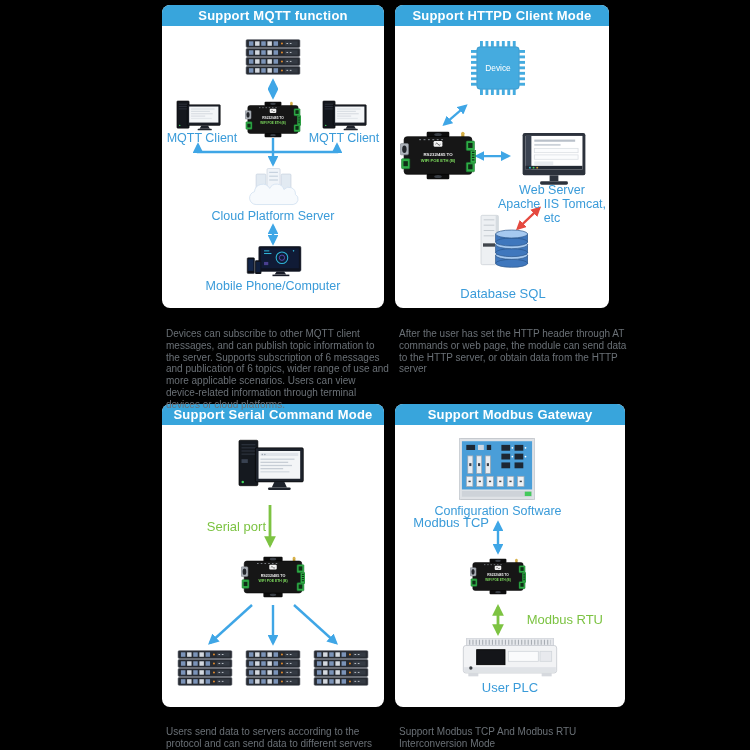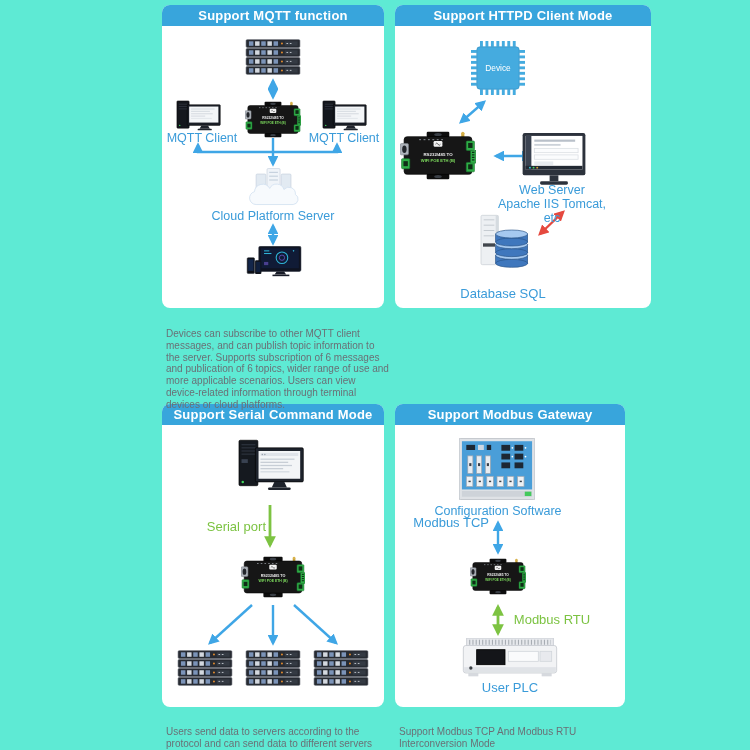--- a/index.html
+++ b/index.html
@@ -1,16 +1,16 @@
 <!DOCTYPE html>
 <html><head>
 <meta charset="utf-8">
 <style>
   html,body{margin:0;padding:0}
-  .cv{position:relative;width:750px;height:750px;background:#5eead4;font-family:"Liberation Sans",sans-serif;overflow:hidden}
+  .cv{position:relative;width:750px;height:750px;background:#000000;font-family:"Liberation Sans",sans-serif;overflow:hidden}
   .panel{position:absolute;background:#fff;border-radius:8px}
   .panel-hd{position:absolute;left:0;right:0;top:0;height:21px;background:#38a5dc;border-radius:8px 8px 0 0;color:#fff;font-size:13px;font-weight:bold;display:flex;align-items:center;justify-content:center;letter-spacing:.2px}
   .abs{position:absolute}
   .ov{position:absolute;left:0;top:0;width:100%;height:100%;pointer-events:none}
   .sb{stroke:#3fa6e6;stroke-width:2.4;fill:none}
   .sg{stroke:#7dc342;stroke-width:2.8;fill:none}
   .sr{stroke:#e5493f;stroke-width:2.4;fill:none}
   .lb{position:absolute;color:#3a9bd9;font-size:12.5px;text-align:center;line-height:14px}
   .lb13{font-size:13px}
   .lg{position:absolute;color:#7cc342;font-size:13px;text-align:right}
@@ -194,23 +194,24 @@
         <rect x="38" y="13" width="14" height="2" fill="#2fb3d6"></rect>
         <rect x="38" y="30" width="8" height="6" fill="#4a3f8f"></rect>
       <circle cx="94" cy="9" r="1.5" fill="#2fb3d6"></circle>
       <polygon points="62,48 76,48 80,54 58,54" fill="#171b27"></polygon>
         <rect x="54" y="54" width="32" height="3" fill="#171b27"></rect>
       <rect x="6" y="22" width="14" height="30" rx="2" fill="#0c0f16" stroke="#232832"></rect>
         <rect x="8" y="25" width="10" height="22" fill="#13264a"></rect>
       <rect x="21" y="27" width="12" height="26" rx="2" fill="#10141d"></rect>
         <rect x="23" y="30" width="8" height="19" fill="#0f1f3d"></rect>
     </svg>
+    <div class="lb" style="left:26px;top:274px;width:170px">Mobile Phone/Computer</div>
   </section>
 
-  <section class="panel" style="left:395px;top:5px;width:256px;height:303px">
+  <section class="panel" style="left:395px;top:5px;width:214px;height:303px">
     <header class="panel-hd">
         <span>Support HTTPD Client Mode</span>
       </header>
 
     <svg class="ov" viewBox="0 0 230 303">
       <line class="sb" x1="76" y1="97" x2="53" y2="117" marker-start="url(#mb)" marker-end="url(#mb)"></line>
       <line class="sb" x1="88" y1="151" x2="122" y2="151" marker-start="url(#mb)" marker-end="url(#mb)"></line>
       <line class="sr" x1="155" y1="207" x2="132" y2="229" marker-start="url(#mr)" marker-end="url(#mr)"></line>
     </svg>
 
@@ -636,34 +637,35 @@
           <rect x="114" y="37" width="4" height="2" fill="#0f2d16"></rect>
           <rect x="114" y="41" width="4" height="2" fill="#0f2d16"></rect>
           <rect x="114" y="45" width="4" height="2" fill="#0f2d16"></rect>
     <rect x="53" y="16" width="14" height="9" rx="2" fill="#f2f2f2"></rect>
           <path d="M56,21 q2,-3.5 4,0 q2,3.5 4,0" stroke="#111" stroke-width="1" fill="none"></path>
     <text x="60" y="39" text-anchor="middle" font-size="7" font-weight="bold" fill="#ececec" font-family="Liberation Sans, sans-serif">RS232/485 TO</text>
     <text x="60" y="49" text-anchor="middle" font-size="6.5" font-weight="bold" fill="#7ede5e" font-family="Liberation Sans, sans-serif">WIFI POE ETH (B)</text>
   </svg>
 </div>
 
-    <div class="lg" style="left:112px;top:208px;width:90px;text-align:center">Modbus RTU</div>
+    <div class="lg" style="left:118px;top:208px;width:90px;text-align:right">Modbus RTU</div>
 
     <svg class="abs" style="left:65px;top:234px" width="100" height="40" viewBox="0 0 120 48">
       <rect x="8" y="0" width="104" height="10" fill="#e6e8ec" stroke="#c6cad0"></rect>
       <line x1="11" y1="5" x2="109" y2="5" stroke="#a7acb3" stroke-width="6" stroke-dasharray="1.3 2.6"></line>
       <rect x="4" y="9" width="112" height="33" rx="3" fill="#f2f3f5" stroke="#c6cad0"></rect>
       <rect x="5" y="35" width="110" height="6" fill="#e0e3e7"></rect>
       <rect x="20" y="14" width="34" height="18" fill="#141519" stroke="#000"></rect>
       <rect x="58" y="16" width="36" height="12" fill="#fafbfc" stroke="#d2d6db"></rect>
       <rect x="96" y="16" width="14" height="12" fill="#e8eaee" stroke="#d2d6db"></rect>
       <circle cx="13" cy="36" r="2" fill="#3a3f45"></circle>
       <rect x="10" y="42" width="12" height="4" fill="#d6d9de"></rect>
         <rect x="98" y="42" width="12" height="4" fill="#d6d9de"></rect>
     </svg>
     <div class="lb lb13" style="left:63px;top:277px;width:104px">User PLC</div>
   </section>
 
   <p class="desc" style="left:166px;top:318px">Devices can subscribe to other MQTT client messages, and can publish topic information to the server. Supports subscription of 6 messages and publication of 6 topics, wider range of use and more applicable scenarios. Users can view device-related information through terminal devices or cloud platforms.</p>
+  <p class="desc" style="left:399px;top:318px;width:228px">After the user has set the HTTP header through AT commands or web page, the module can send data to the HTTP server, or obtain data from the HTTP server</p>
   <p class="desc" style="left:166px;top:716px">Users send data to servers according to the protocol and can send data to different servers without restarting</p>
   <p class="desc" style="left:399px;top:716px;width:228px">Support Modbus TCP And Modbus RTU Interconversion Mode</p>
 
 </div>
 
 </body></html>

